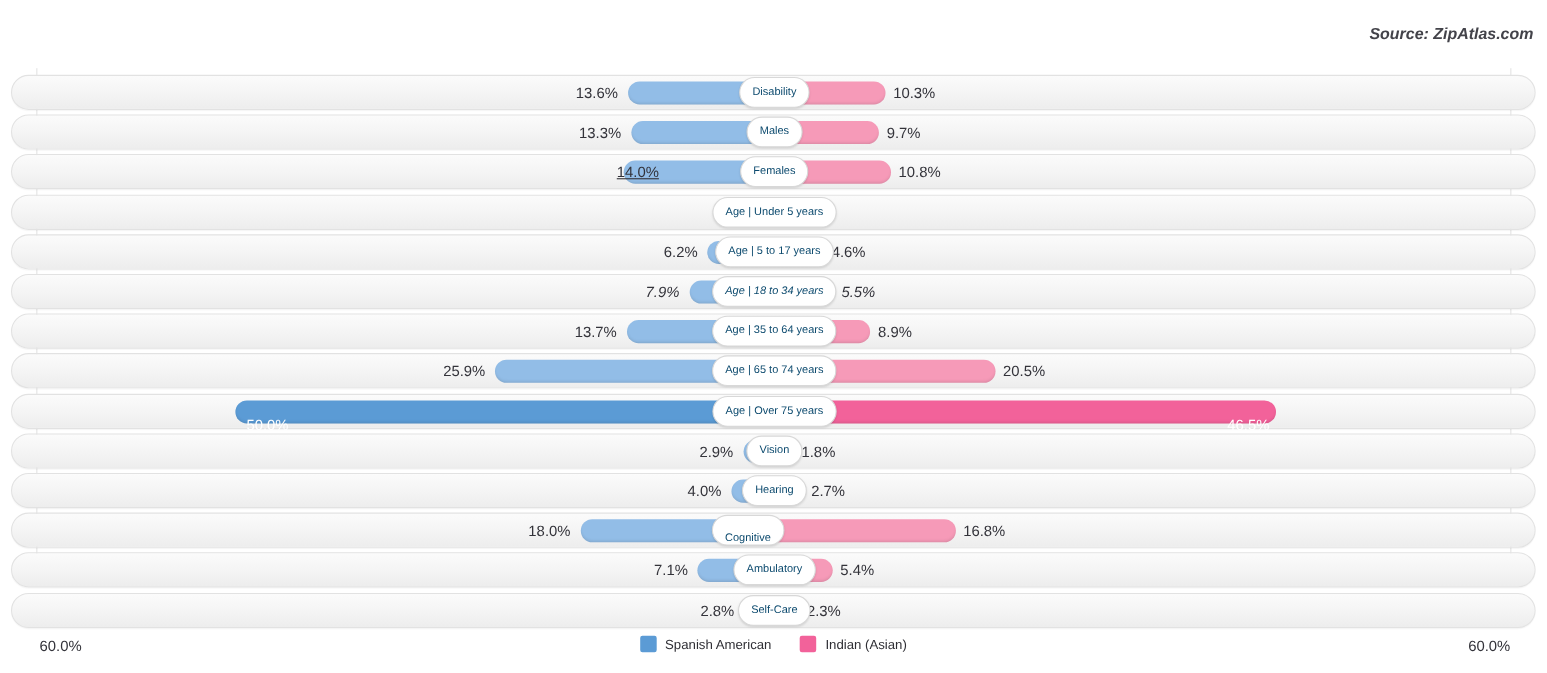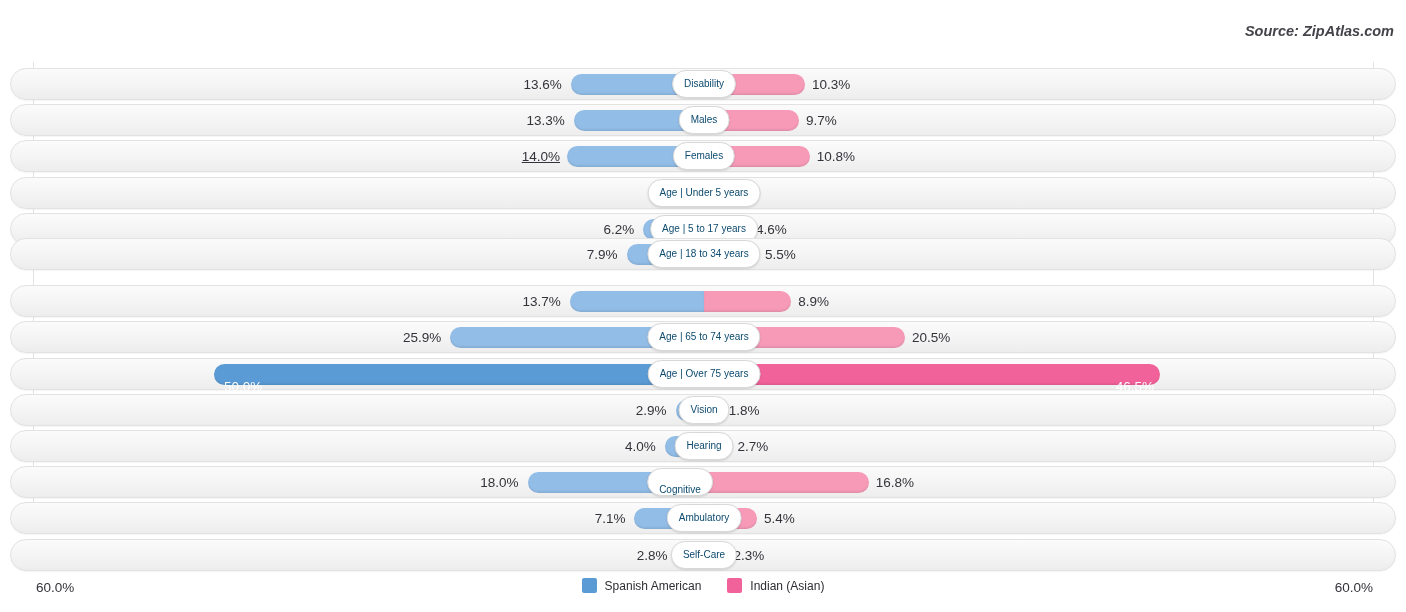--- a/index.html
+++ b/index.html
@@ -220,21 +220,21 @@
           <div class="val val-right" style="left: 795.06px;">9.7%</div>
           <div class="center-pill" style="left: 693px;">
             <span>Males</span>
           </div>
         </div>
       </div>
       <div class="row" style="top: 78.4px;">
         <div class="row-inner">
           <div class="bar bar-left" style="left: 555.8px; width: 137.2px; background: rgb(146, 189, 231);"></div>
           <div class="bar bar-right" style="left: 693px; width: 105.84px; background: rgb(246, 154, 184);"></div>
-          <div class="val val-left" style="right: 835px; text-decoration: underline;">14.0%</div>
+          <div class="val val-left" style="right: 796px; text-decoration: underline;">14.0%</div>
           <div class="val val-right" style="left: 805.84px;">10.8%</div>
           <div class="center-pill" style="left: 693px;">
             <span>Females</span>
           </div>
         </div>
       </div>
       <div class="row" style="top: 114.6px;">
         <div class="row-inner">
           <div class="bar bar-left" style="left: 682.22px; width: 10.78px; background: rgb(146, 189, 231);"></div>
           <div class="bar bar-right" style="left: 693px; width: 9.8px; background: rgb(246, 154, 184);"></div>
@@ -249,37 +249,40 @@
         <div class="row-inner">
           <div class="bar bar-left" style="left: 632.24px; width: 60.76px; background: rgb(146, 189, 231);"></div>
           <div class="bar bar-right" style="left: 693px; width: 45.08px; background: rgb(246, 154, 184);"></div>
           <div class="val val-left" style="right: 760.76px;">6.2%</div>
           <div class="val val-right" style="left: 745.08px;">4.6%</div>
           <div class="center-pill" style="left: 693px;">
             <span>Age | 5 to 17 years</span>
           </div>
         </div>
       </div>
-      <div class="row" style="top: 176px;">
+      <div class="row" style="top: 187px; font-style: italic;">
         <div class="row-inner">
           <div class="bar bar-left" style="left: 615.58px; width: 77.42px; background: rgb(146, 189, 231);"></div>
           <div class="bar bar-right" style="left: 693px; width: 53.9px; background: rgb(246, 154, 184);"></div>
           <div class="val val-left" style="right: 777.42px;">7.9%</div>
           <div class="val val-right" style="left: 753.9px;">5.5%</div>
           <div class="center-pill" style="left: 693px;">
             <span>Age | 18 to 34 years</span>
           </div>
         </div>
       </div>
       <div class="row" style="top: 223.2px;">
         <div class="row-inner">
           <div class="bar bar-left" style="left: 558.74px; width: 134.26px; background: rgb(146, 189, 231);"></div>
           <div class="bar bar-right" style="left: 693px; width: 87.22px; background: rgb(246, 154, 184);"></div>
           <div class="val val-left" style="right: 834.26px;">13.7%</div>
           <div class="val val-right" style="left: 787.22px;">8.9%</div>
+          <div class="center-pill" style="left: 693px;">
+            <span>Age | 35 to 64 years</span>
+          </div>
         </div>
       </div>
       <div class="row" style="top: 259.4px;">
         <div class="row-inner">
           <div class="bar bar-left" style="left: 439.18px; width: 253.82px; background: rgb(146, 189, 231);"></div>
           <div class="bar bar-right" style="left: 693px; width: 200.9px; background: rgb(246, 154, 184);"></div>
           <div class="val val-left" style="right: 953.82px;">25.9%</div>
           <div class="val val-right" style="left: 900.9px;">20.5%</div>
           <div class="center-pill" style="left: 693px;">
             <span>Age | 65 to 74 years</span>

